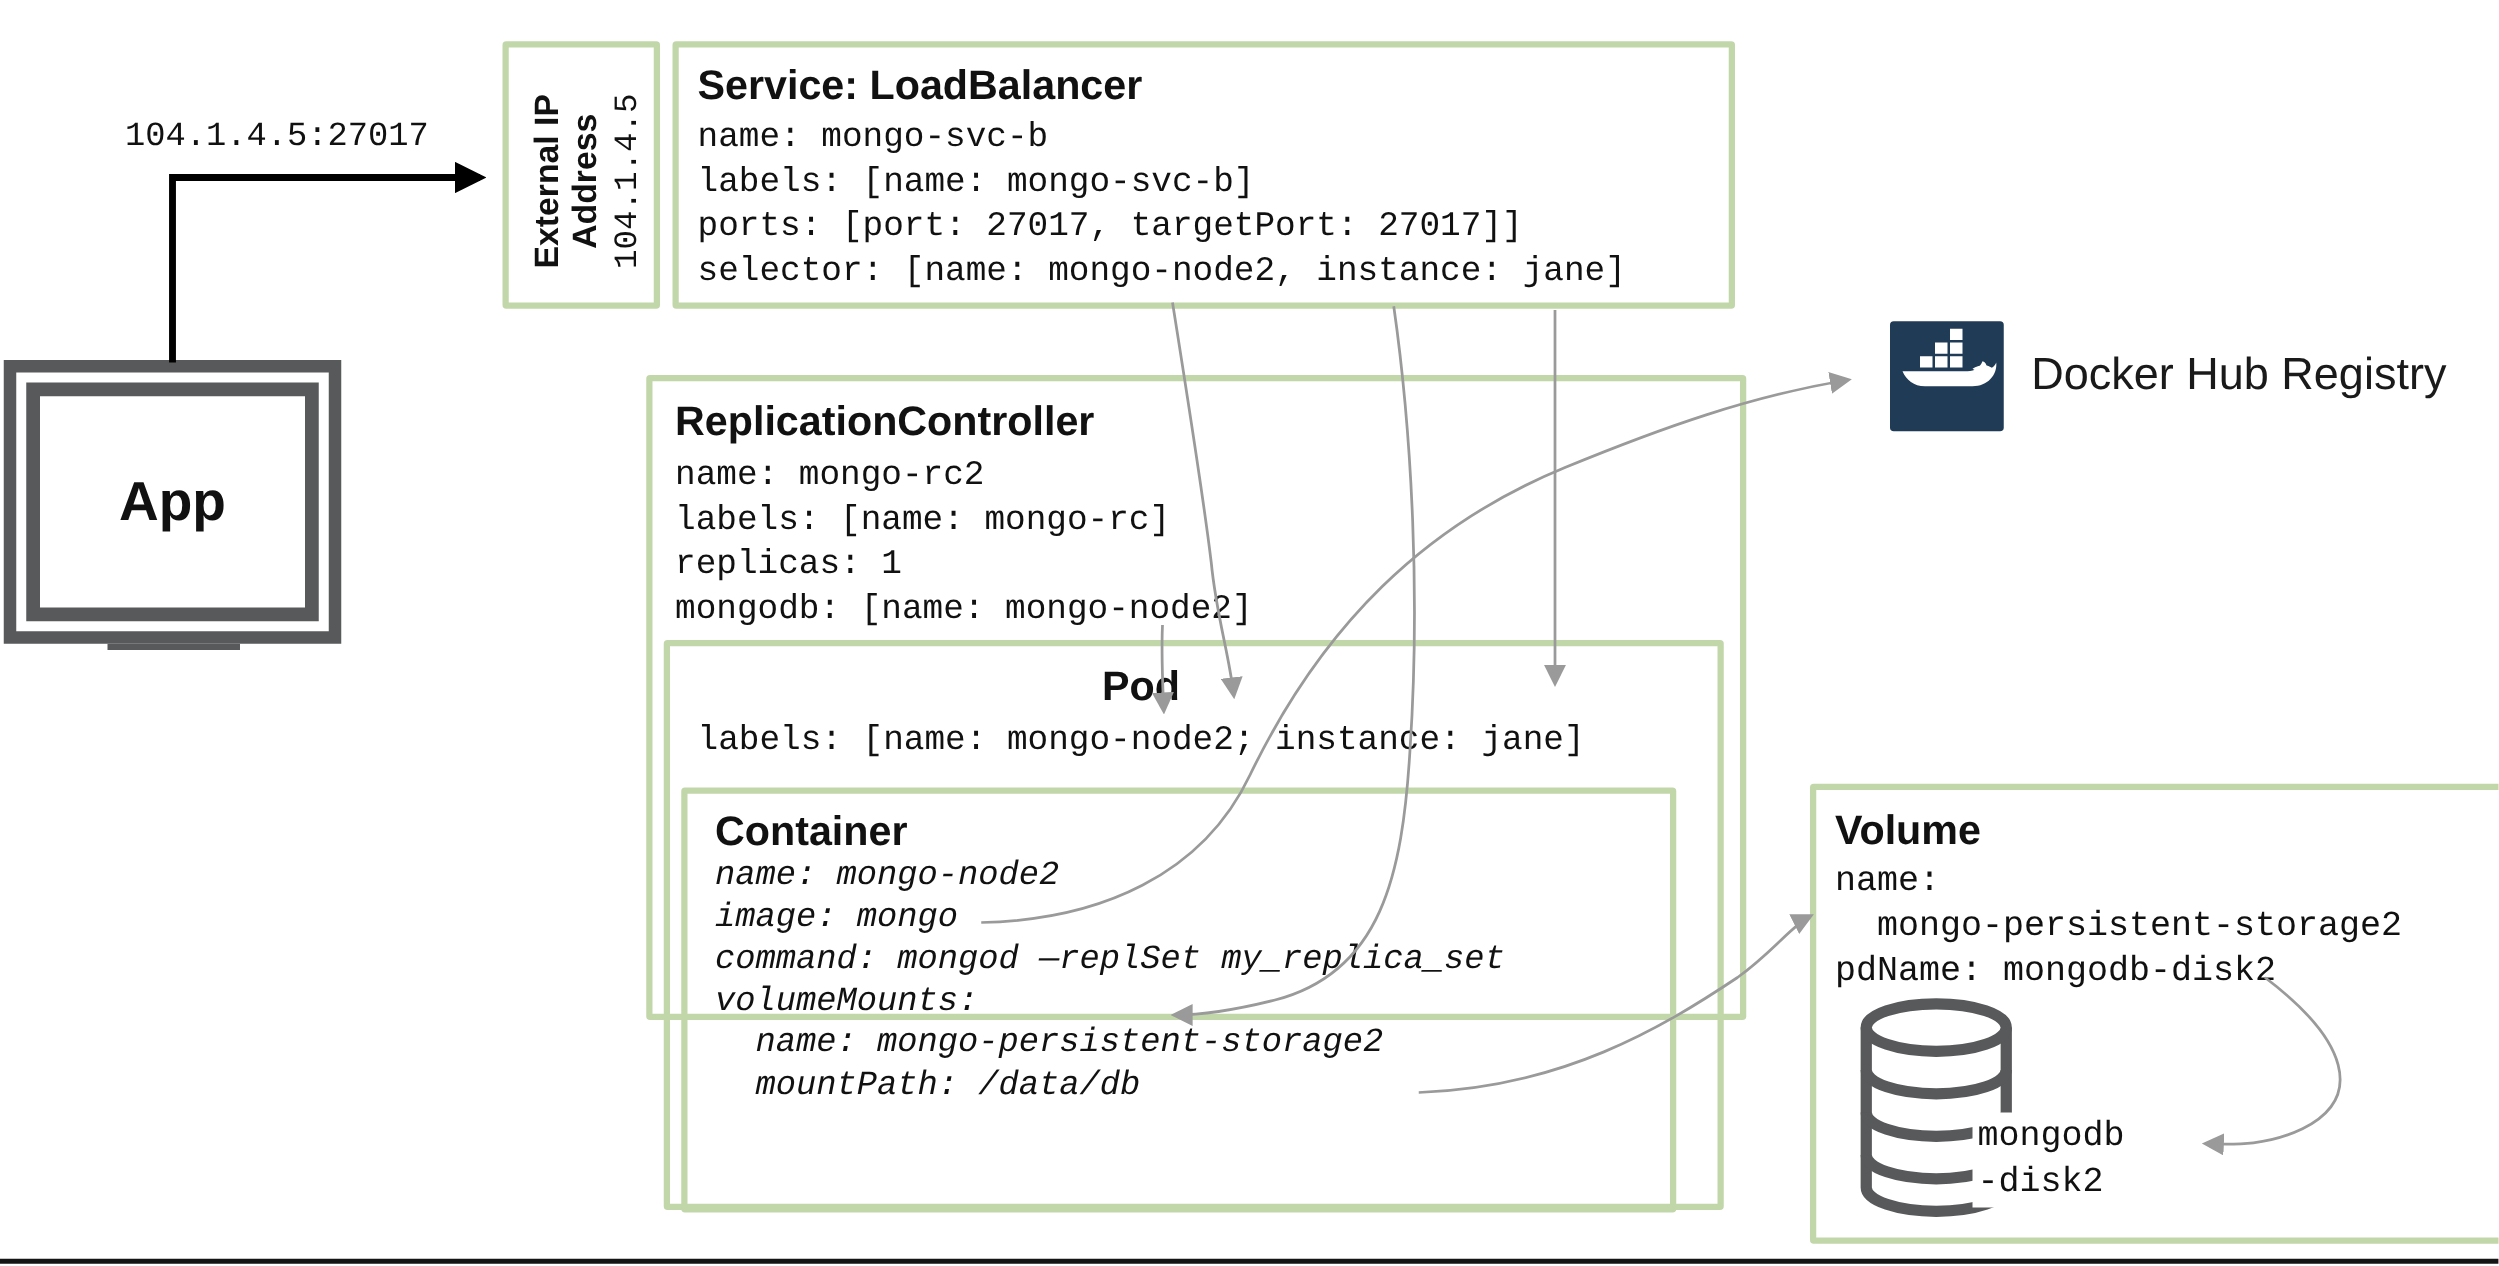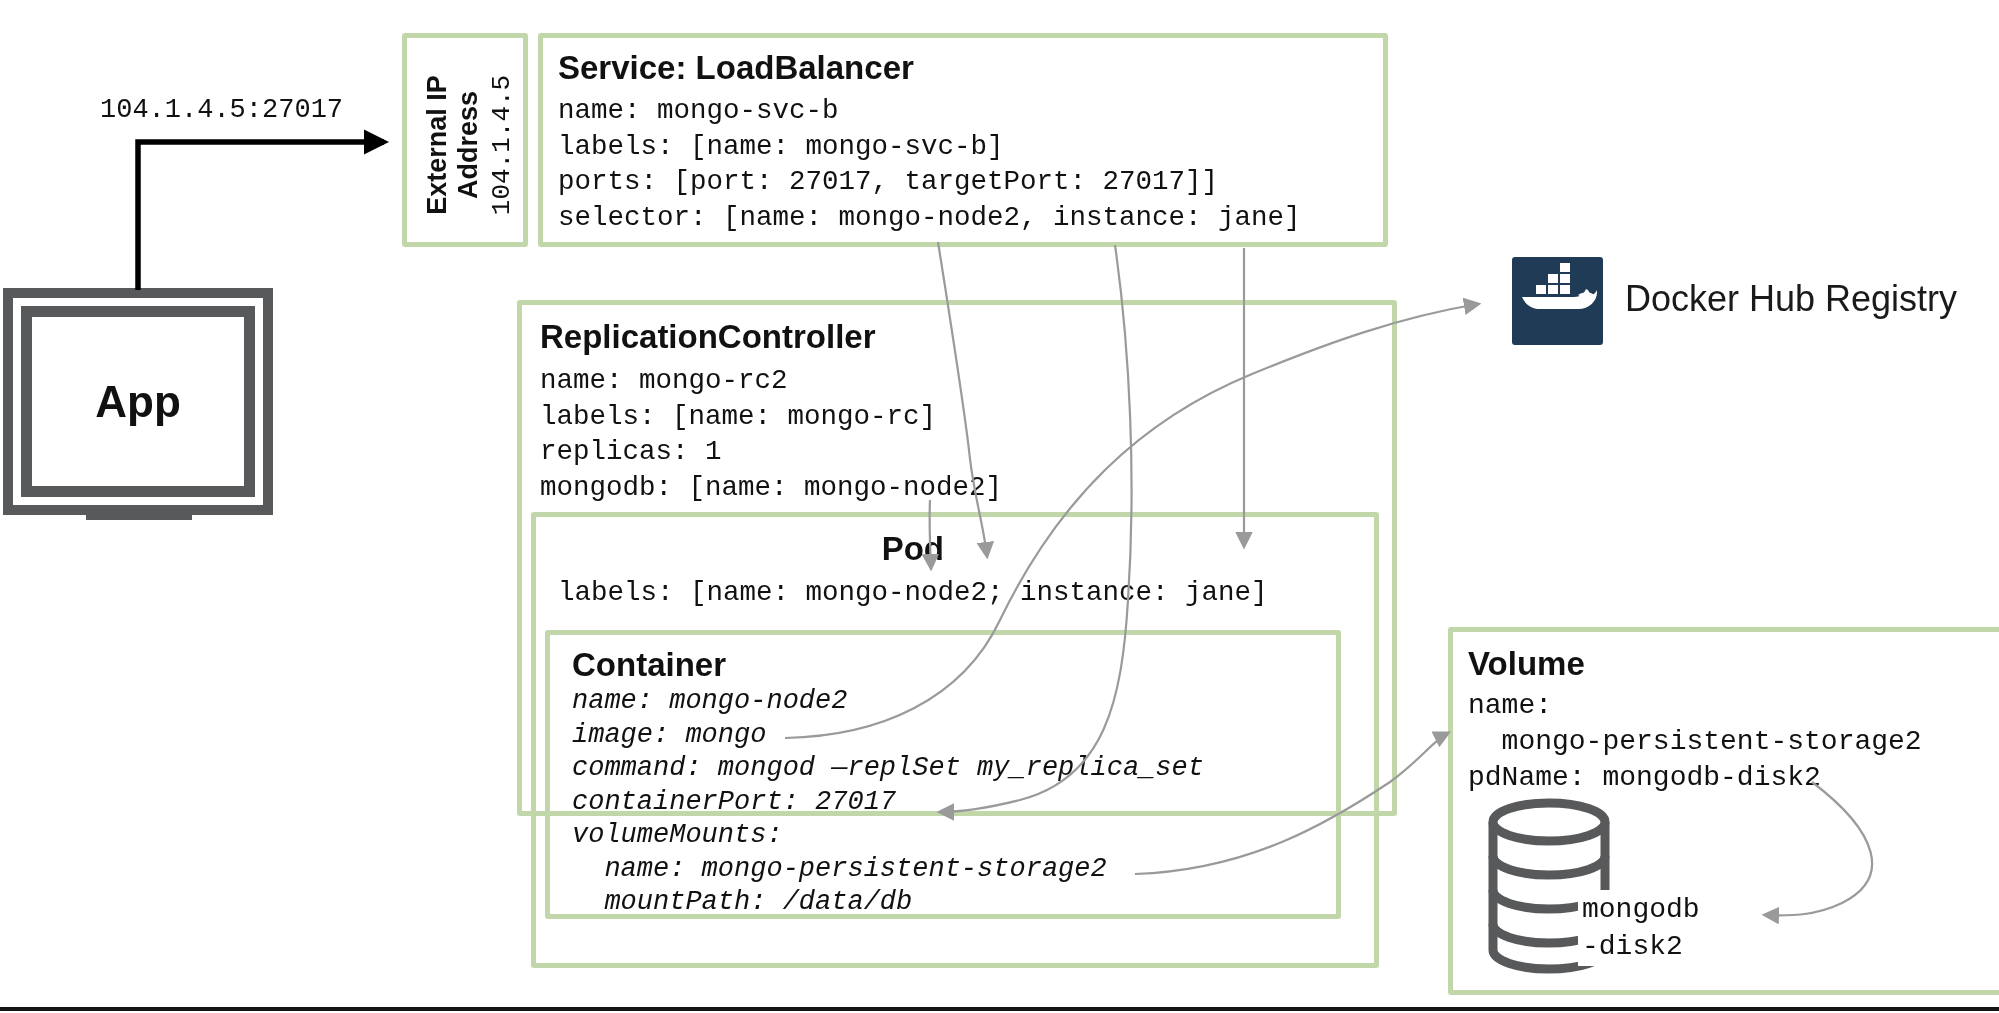--- a/index.html
+++ b/index.html
@@ -117,28 +117,27 @@
 
   <div class="gbox" style="left:531px;top:512px;width:848px;height:456px;text-align:center;">
     <div style="position:absolute;left:22px;top:12px;">
       <div class="box-title">Pod</div>
       <div style="margin-top:6px;">
         <div class="mono-line">labels: [name: mongo-node2; instance: jane]</div>
       </div>
     </div>
   </div>
 
-  <div class="gbox" style="left:545px;top:630px;width:796px;height:289px;">
+  <div class="gbox" style="left:545px;top:630px;width:796px;height:340px;">
     <div style="position:absolute;left:22px;top:10px;">
       <div class="box-title">Container</div>
       <div style="margin-top:0;font-style:italic;">
         <div class="mono-line" style="font-size:27px;line-height:33.5px;">name: mongo-node2</div>
         <div class="mono-line" style="font-size:27px;line-height:33.5px;">image: mongo</div>
         <div class="mono-line" style="font-size:27px;line-height:33.5px;">command: mongod —replSet my_replica_set</div>
-        <div class="mono-line" style="font-size:27px;line-height:33.5px;">containerPort: 27017</div>
         <div class="mono-line" style="font-size:27px;line-height:33.5px;">volumeMounts:</div>
         <div class="mono-line" style="font-size:27px;line-height:33.5px;">  name: mongo-persistent-storage2</div>
         <div class="mono-line" style="font-size:27px;line-height:33.5px;">  mountPath: /data/db</div>
       </div>
     </div>
   </div>
 
   <div class="gbox" style="left:1448px;top:627px;width:582px;height:368px;">
     <div style="position:absolute;left:15px;top:12px;">
       <div class="box-title">Volume</div>

